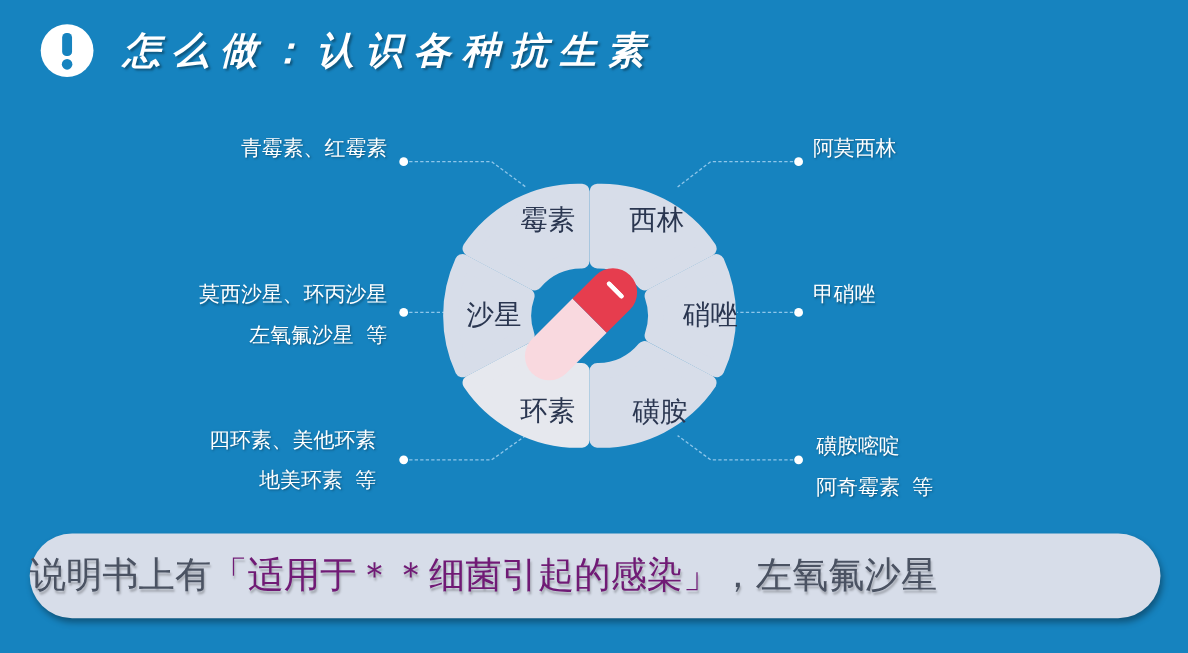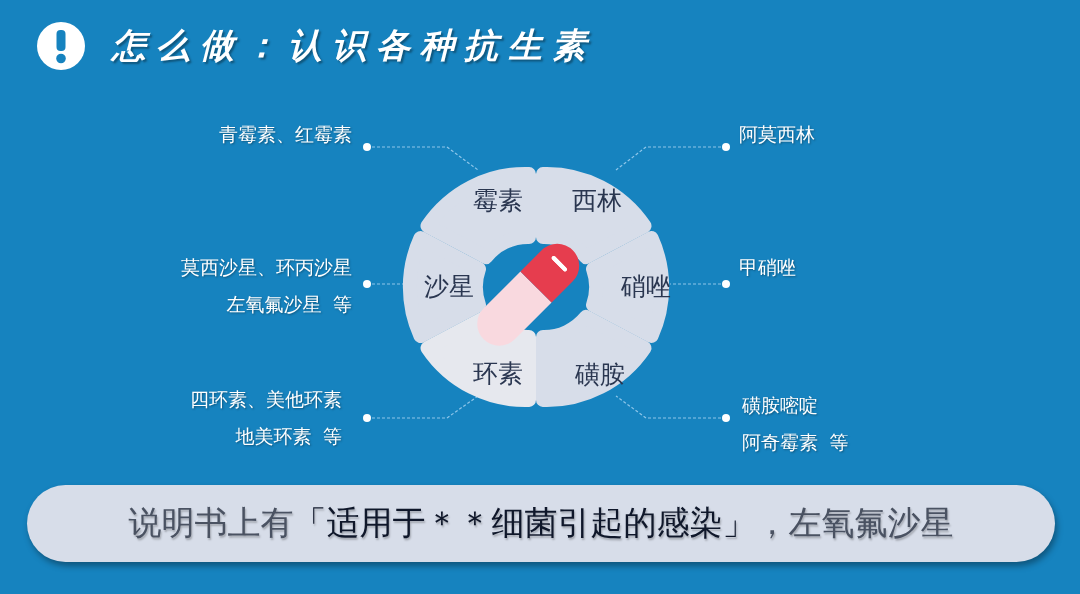--- a/index.html
+++ b/index.html
@@ -24,26 +24,26 @@
     .desc {
       position: absolute; color: #ffffff; font-size: 19px; line-height: 37px;
       text-shadow: 1px 1px 2px rgba(0,0,0,0.35); white-space: nowrap; font-family: Liberation Mono, monospace;
     }
     .desc.left { text-align: right; }
     .desc.right { text-align: left; }
     .banner {
       position: absolute; left: 27px; top: 485px; width: 1028px; height: 77px;
       background: #d7dde9; border-radius: 39px;
       box-shadow: 2px 4px 6px rgba(0,0,0,0.35);
-      display: flex; align-items: center; justify-content: center;
+      display: flex; align-items: center; 
       font-size: 33px; color: #4a5262;
       text-shadow: 1px 2px 2px rgba(0,0,0,0.25);
       white-space: nowrap;
     }
-    .banner .highlight { color: #0f172a; }
+    .banner .highlight { color: #701a75; }
   </style>
 </head>
 <body>
 
 <div class="header">
   <svg class="alert-icon" viewBox="0 0 50 50">
     <circle cx="25" cy="25" r="24" fill="#ffffff"></circle>
     <rect x="20.5" y="9" width="9" height="21" rx="4" fill="#1683bf"></rect>
     <circle cx="25" cy="37.5" r="4.8" fill="#1683bf"></circle>
   </svg>

